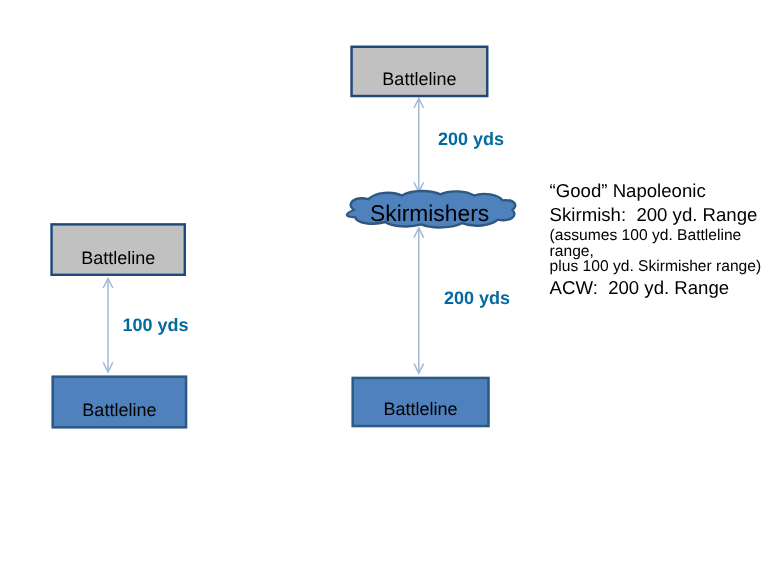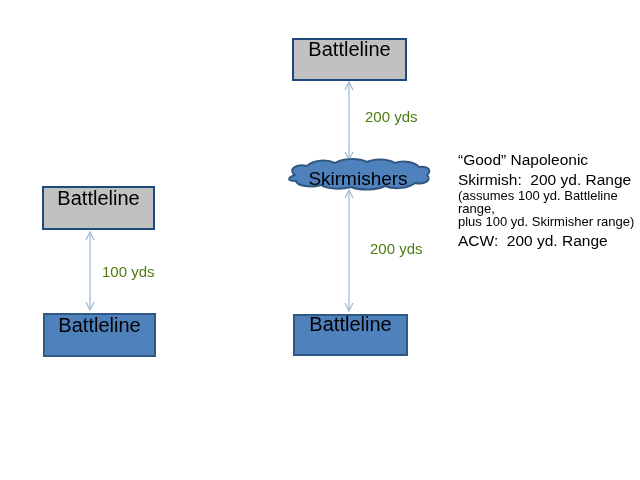--- a/index.html
+++ b/index.html
@@ -11,37 +11,38 @@
     overflow: hidden;
     font-family: "Liberation Sans", sans-serif;
     color: #000000;
   }
   .box {
     position: absolute;
     display: flex;
     align-items: flex-end;
     justify-content: center;
     box-sizing: border-box;
-    font-size: 20px;
-    padding-bottom: 18px;
+    font-size: 15px;
+    padding-bottom: 4px;
     color: #000000;
   }
   .box.gray {
     background: #c1c1c1;
     border: 2px solid #1f497d;
   }
   .box.blue {
     background: #4f81bd;
     border: 2px solid #2e5984;
   }
   .range-label {
     position: absolute;
     font-size: 15px;
     white-space: pre;
-    color: #4d7c0f;
+    color: #0369a1;
+    font-weight: bold;
   }
   .arrows-layer {
     position: absolute;
     left: 0; top: 0;
     pointer-events: none;
   }
   .cloud-wrap {
     position: absolute;
     left: 283px; top: 157px;
     width: 150px; height: 34px;

